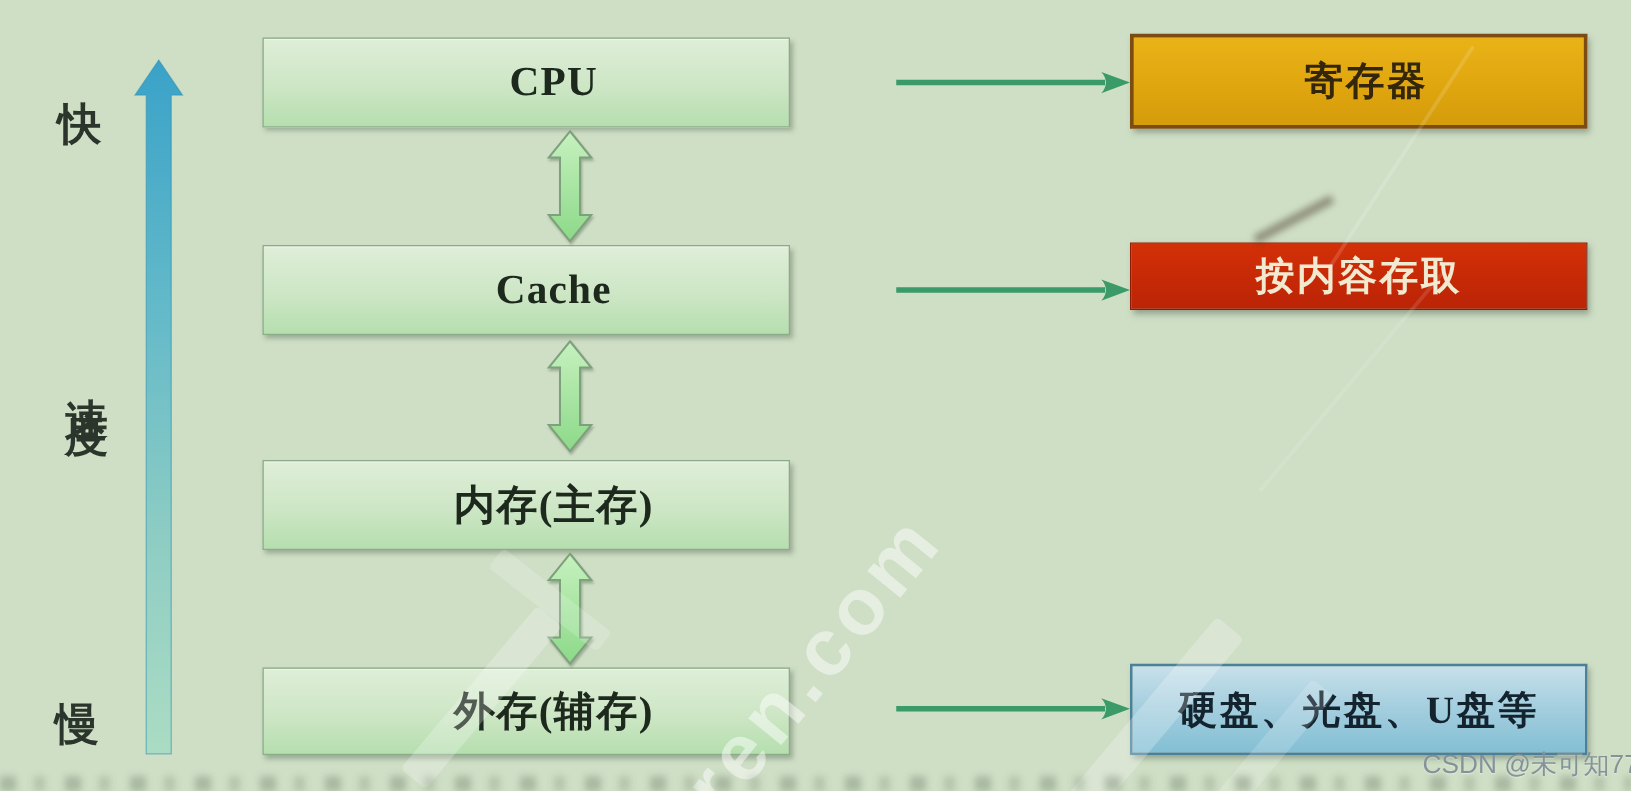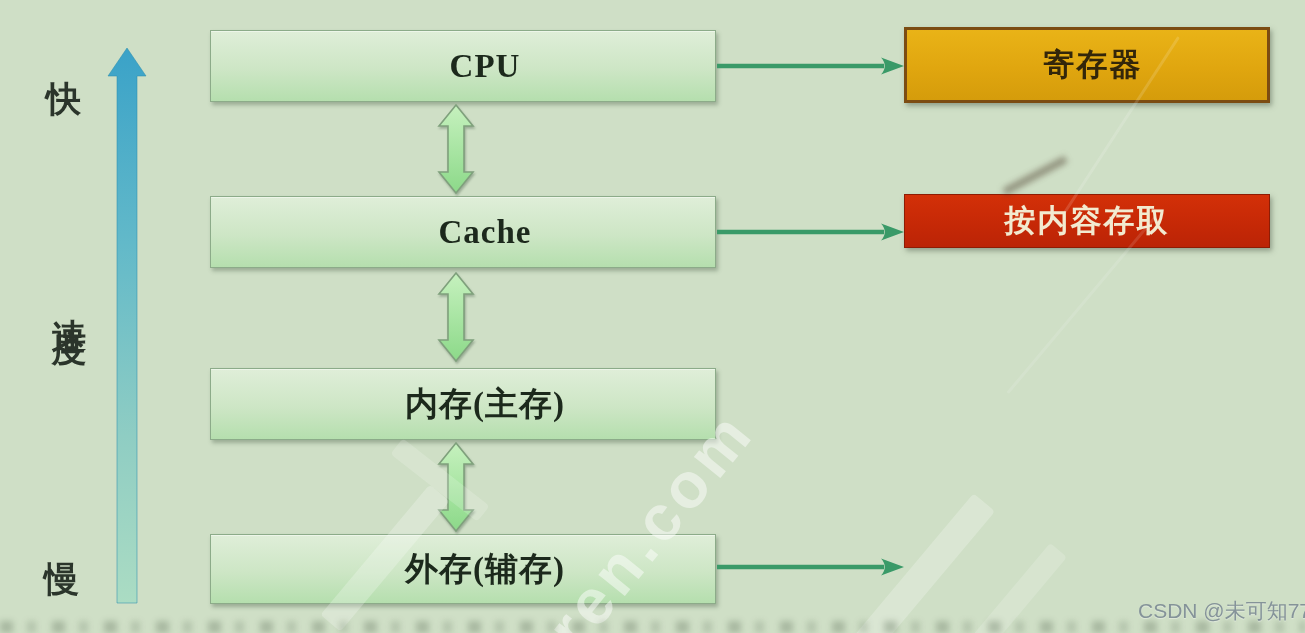--- a/index.html
+++ b/index.html
@@ -16,21 +16,21 @@
   .axis-label {
     position:absolute;
     font-family:"Liberation Serif","DejaVu Serif",serif;
     font-size:35px; font-weight:600; color:#2b352b;
   }
   .lbl-fast { left:46px; top:76px; }
   .lbl-mid  { left:44px; top:290px; writing-mode:vertical-rl; text-orientation:upright; letter-spacing:10px; }
   .lbl-slow { left:44px; top:556px; }
   
   .gbox {
-    position:absolute; left:210px; width:506px; height:72px;
+    position:absolute; left:210px; width:422px; height:72px;
     background:linear-gradient(180deg,#dfeed8 0%,#cde6c5 55%,#b5dfae 100%);
     border:1px solid #8cab89;
     box-shadow:2px 3px 4px rgba(92,110,88,.45), inset 0 1px 0 rgba(255,255,255,.45);
     display:flex; align-items:center; justify-content:center;padding-left:44px;
   }
   .gbox .txt {
     font-family:"Liberation Serif","DejaVu Serif",serif;
     font-size:33px; color:#1c291c; letter-spacing:1px; font-weight:600;
   }
   .pos-cpu   { top:30px; }
@@ -177,20 +177,23 @@
     <line x1="1" y1="10" x2="168" y2="10" stroke="#3a9a68" stroke-width="4.5"></line>
     <path d="M165,1.5 L188,10 L165,18.5 C170,13 170,7 165,1.5 Z" fill="#3a9a68"></path>
   </svg>
 
   <div class="abox abox-gold">
     <span class="txt">寄存器</span>
   </div>
   <div class="abox abox-red">
     <span class="txt">按内容存取</span>
   </div>
+  <div class="abox abox-blue">
+    <span class="txt">硬盘、光盘、U盘等</span>
+  </div>
 
   <div class="wm-diag-text">ren.com</div>
   <div class="wm-stripe ws1"></div>
   <div class="wm-stripe ws2"></div>
   <div class="wm-stripe ws3"></div>
   <div class="wm-stripe ws4"></div>
   <div class="wm-stripe ws5"></div>
   <div class="wm-stripe ws6"></div>
   <div class="dark-streak"></div>
   <div class="blur-strip"></div>

